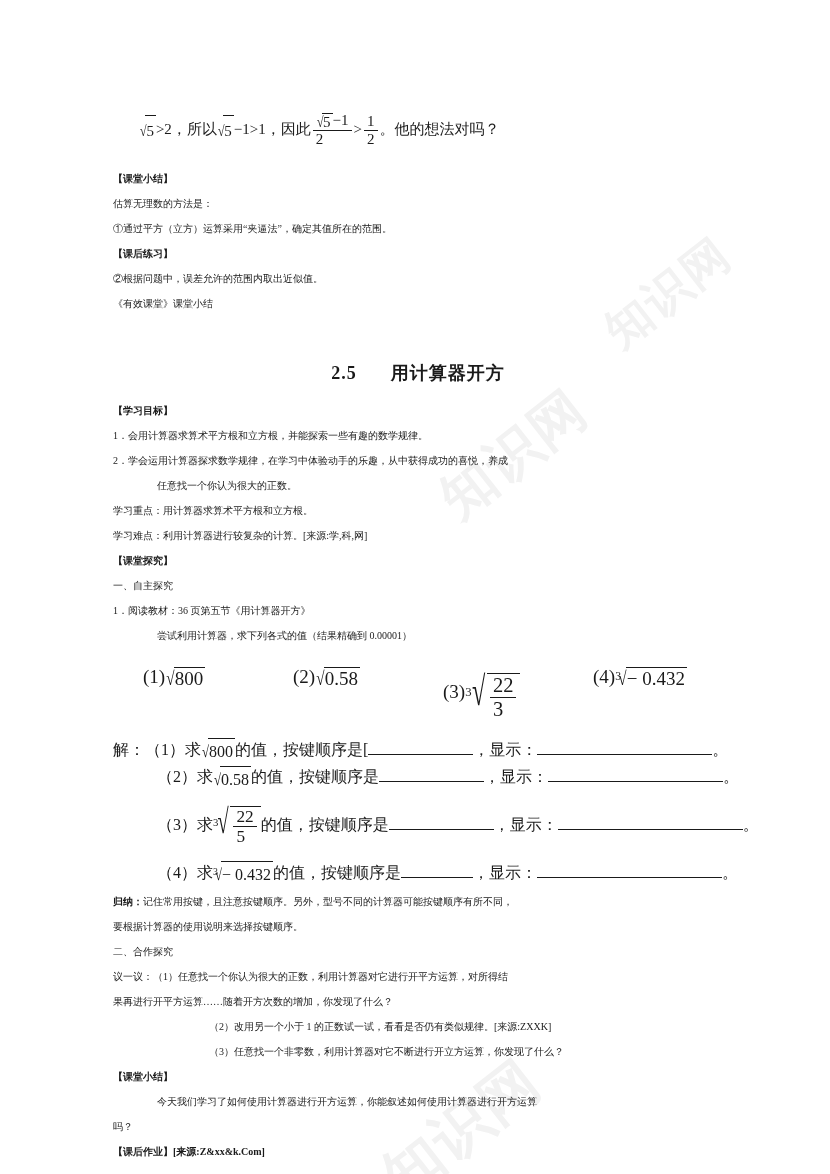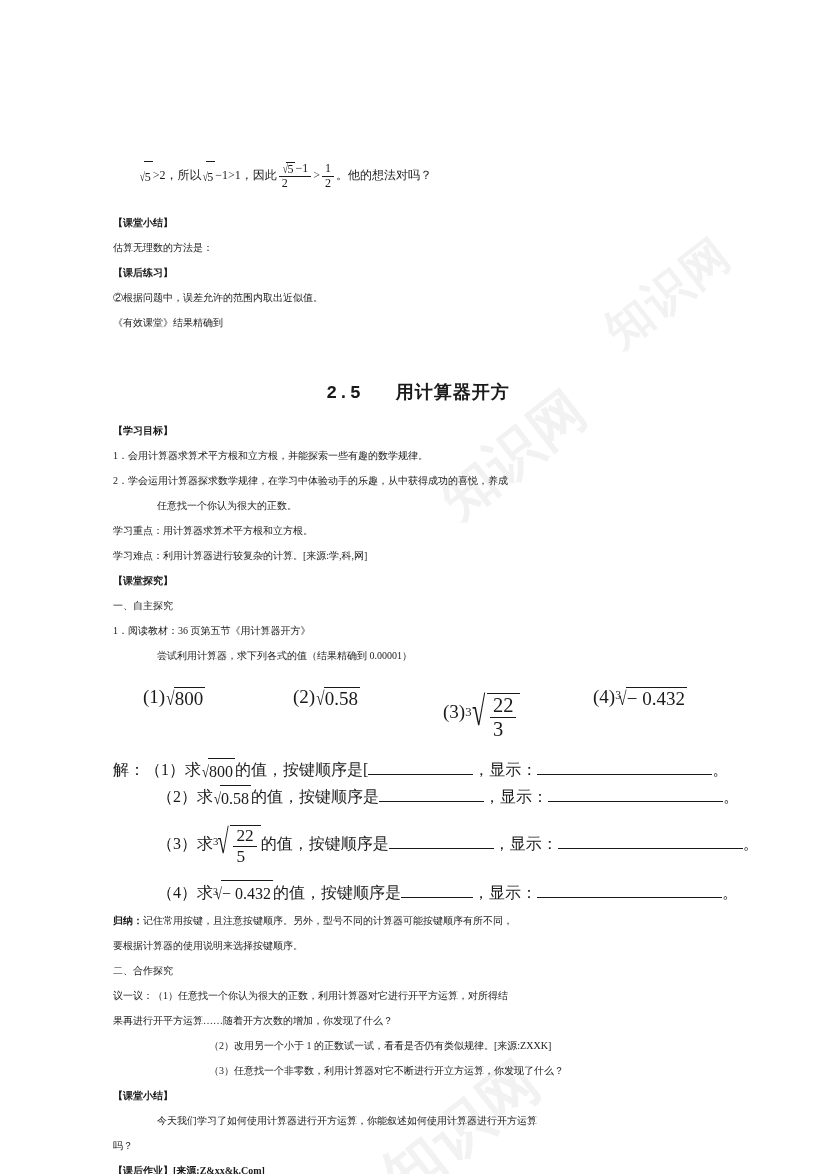--- a/index.html
+++ b/index.html
@@ -60,21 +60,21 @@
   .indent2 { padding-left: 44px; }
   .indent4 { padding-left: 96px; }
   .center { text-align: center; }
 
   .title-line {
     font-size: 18px;
     font-weight: bold;
     letter-spacing: 1px;
     line-height: 30px;
   }
-  .title-num { margin-right: 34px; font-family: Liberation Mono, monospace; }
+  .title-num { margin-right: 34px; }
 
   
   .math {
     font-family: "Liberation Serif", "DejaVu Serif", serif;
     font-style: normal;
     display: inline-block;
     vertical-align: middle;
   }
   .sqrt {
     display: inline-block;
@@ -141,31 +141,32 @@
 <div class="page">
 
   <div class="watermark wm-top">知识网</div>
   <div class="watermark wm-mid">知识网</div>
   <div class="watermark wm-bottom">知识网</div>
 
   <div class="content">
 
     <div style="height:112px"></div>
 
-    <div class="line indent1" style="font-size:12px;line-height:30px;margin-top:48px;">
+    <div class="line indent1" style="font-size:15px;line-height:30px;">
       <span class="math sqrt"><span class="radical">√</span><span class="rad-body">5</span></span><span>&gt;2，</span><span>所以</span><span class="math sqrt"><span class="radical">√</span><span class="rad-body">5</span></span><span>−1&gt;1，</span><span>因此</span><span class="frac"><span class="num"><span class="math sqrt"><span class="radical">√</span><span class="rad-body">5</span></span><span>−1</span></span><span class="den">2</span></span><span>&gt;</span><span class="frac"><span class="num">1</span><span class="den">2</span></span><span>。他的想法对吗？</span>
     </div>
 
     <div class="spacer-md"></div>
 
     <div class="line bold">【课堂小结】</div>
     <div class="line">估算无理数的方法是：</div>
+    <div class="line">①通过平方（立方）运算采用“夹逼法”，确定其值所在的范围。</div>
     <div class="line bold">【课后练习】</div>
     <div class="line">②根据问题中，误差允许的范围内取出近似值。</div>
-    <div class="line">《有效课堂》结果精确到</div>
+    <div class="line">《有效课堂》课堂小结</div>
 
     <div style="height:42px"></div>
 
     <div class="title-line center">
       <span class="title-num">2.5</span><span>用计算器开方</span>
     </div>
 
     <div class="spacer-sm"></div>
 
     <div class="line bold">【学习目标】</div>

